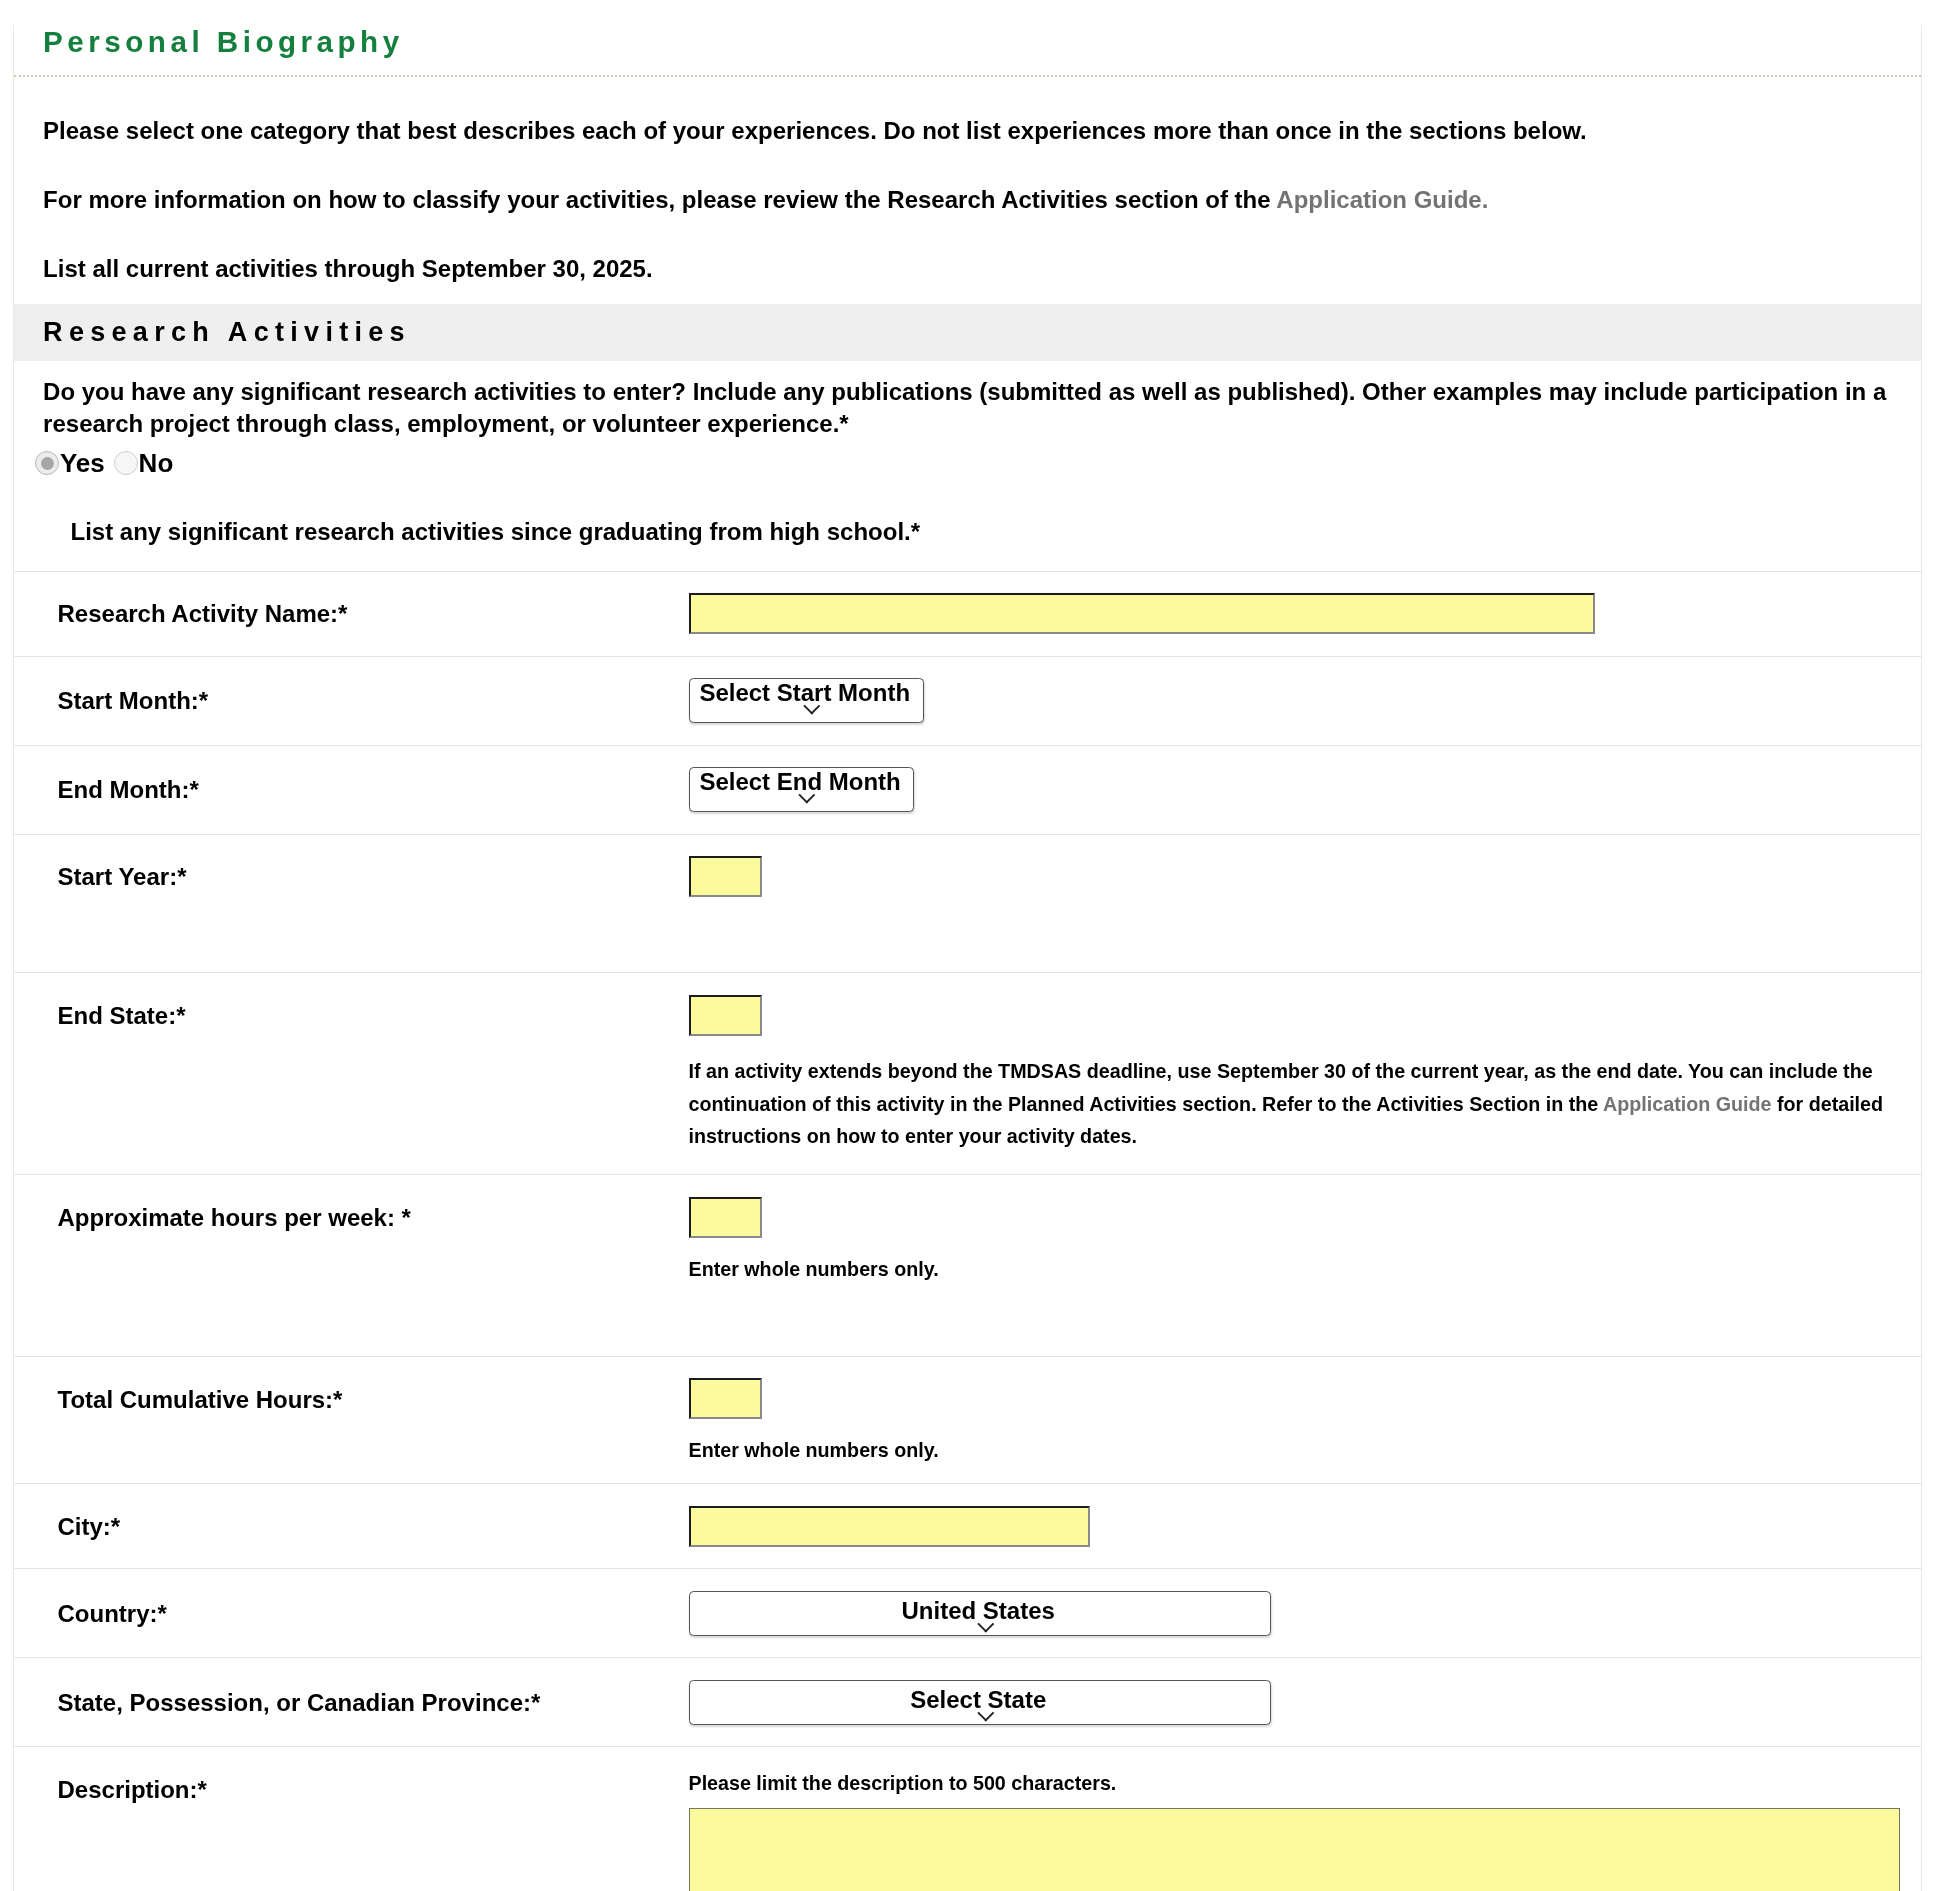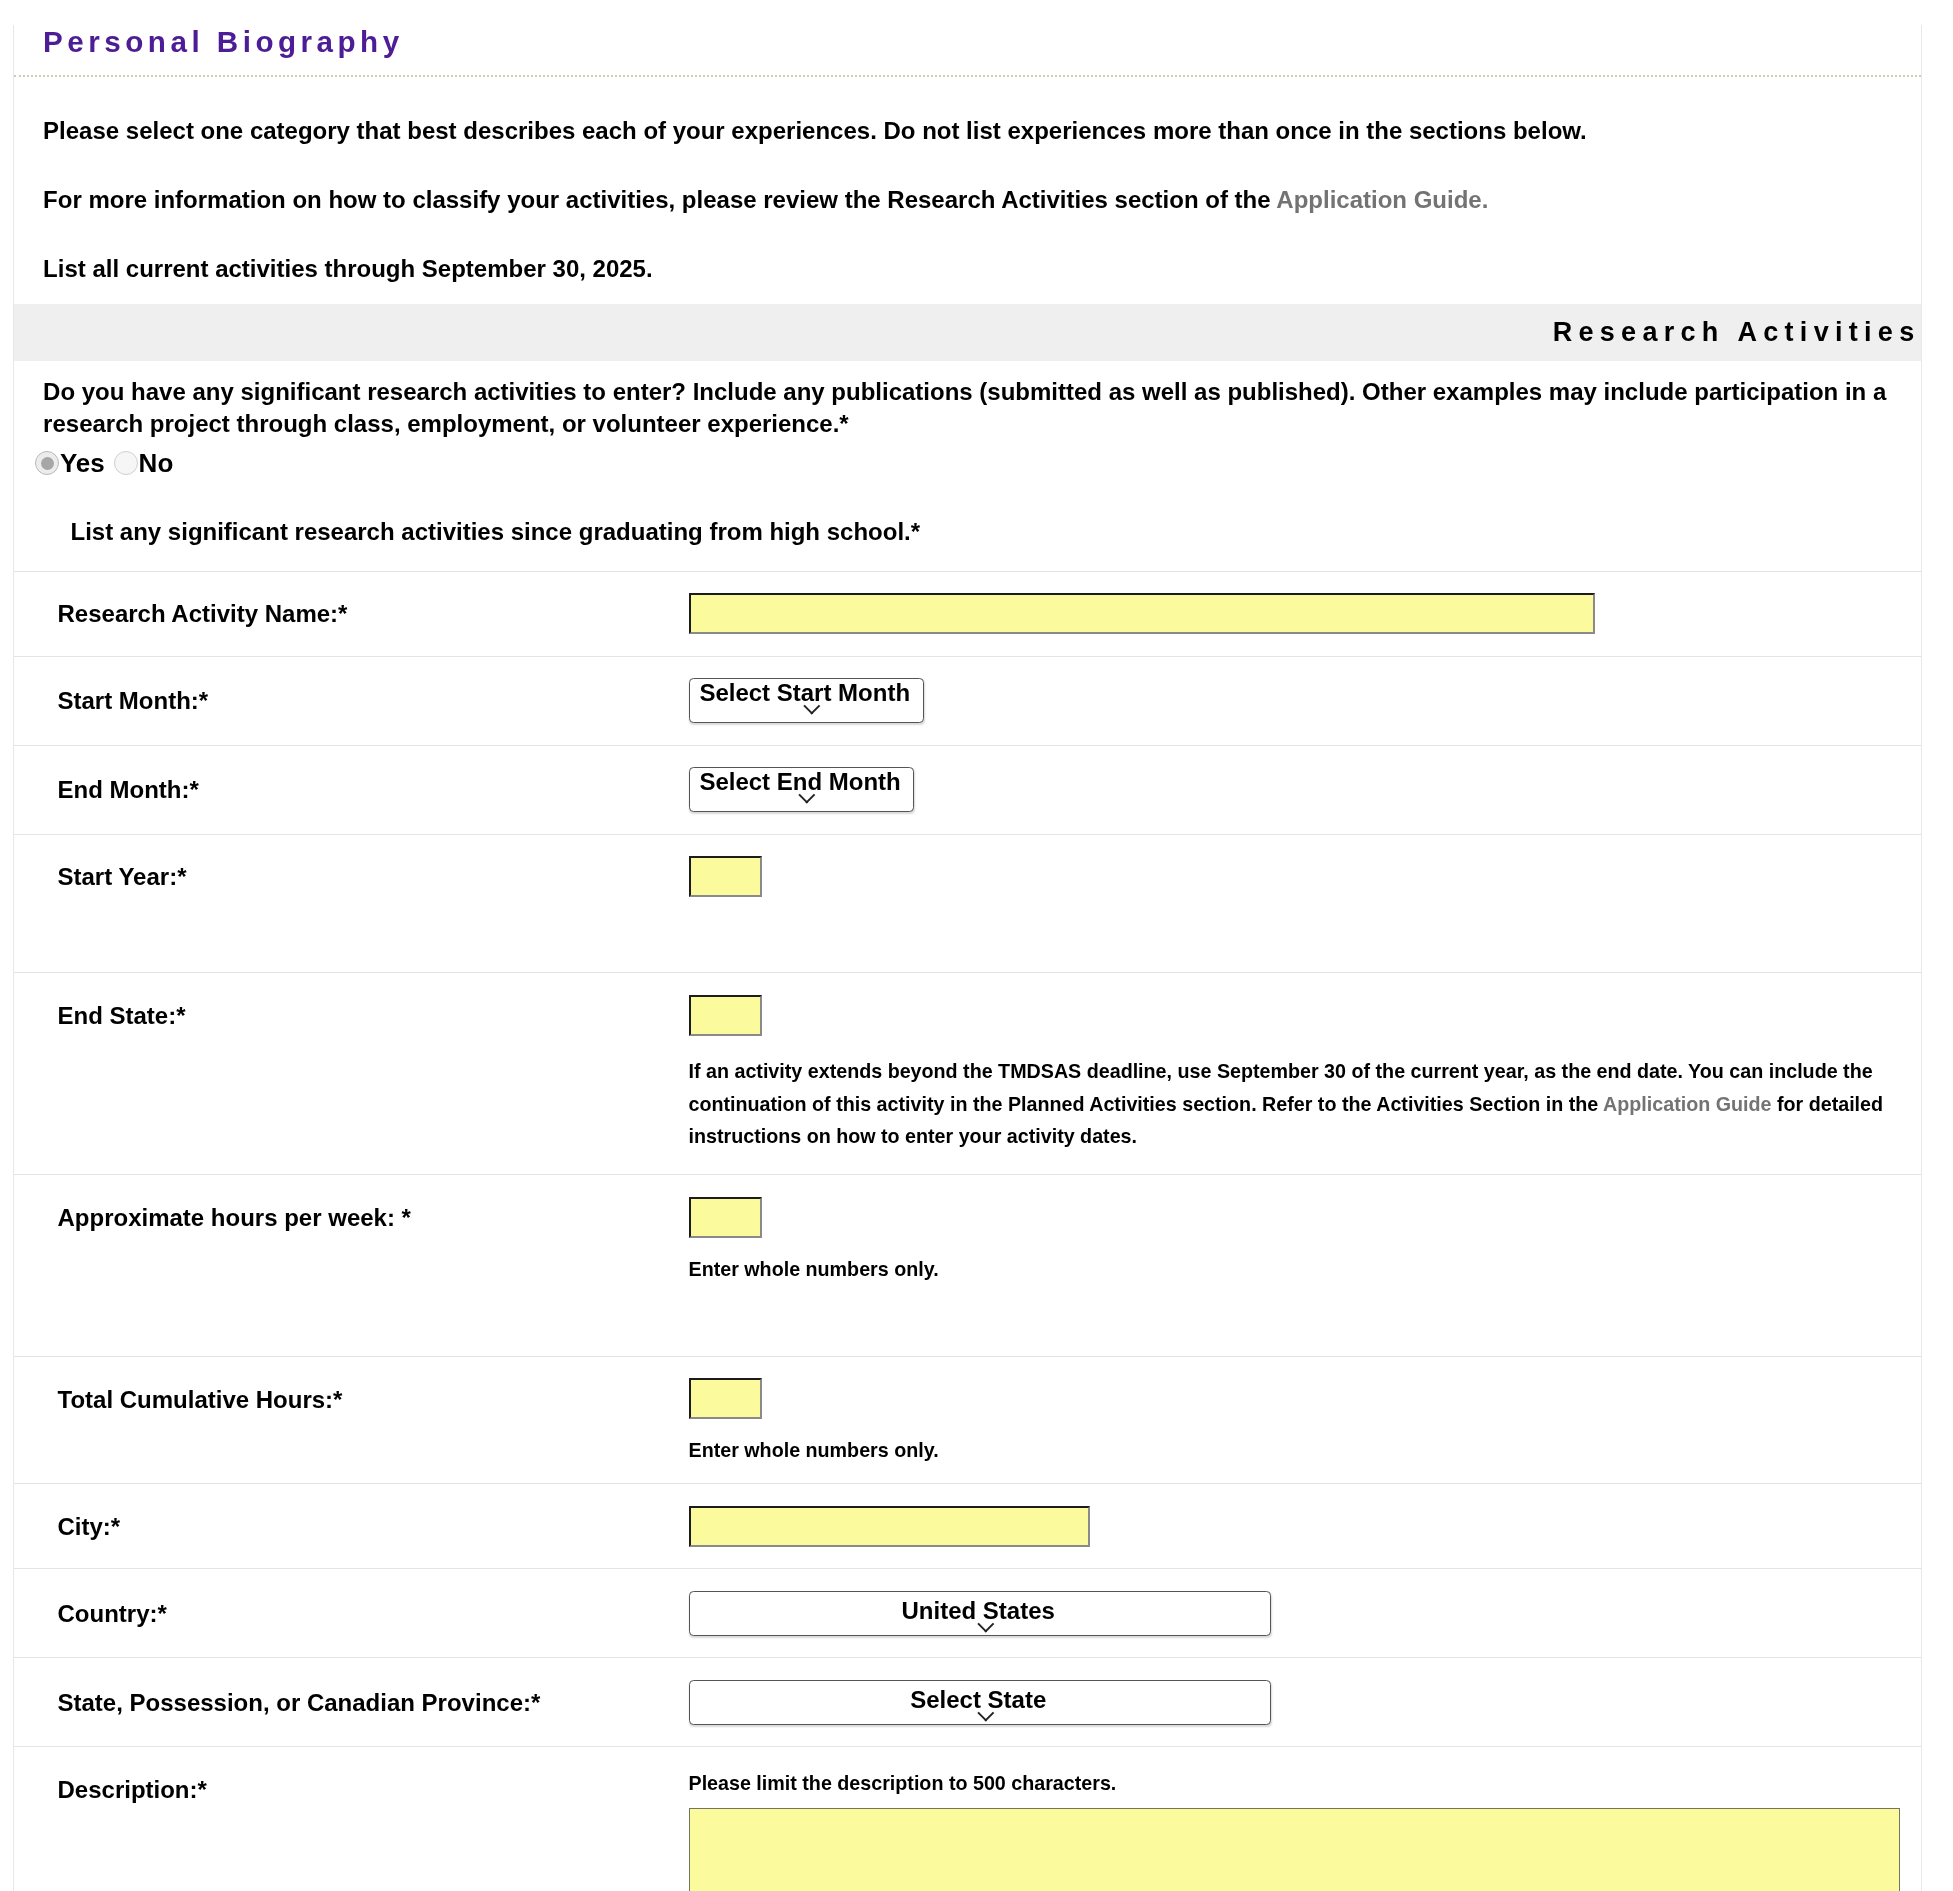--- a/index.html
+++ b/index.html
@@ -16,32 +16,31 @@
     width: 1909px;
     border-left: 1.8px solid #e8e8e8;
     border-right: 1.8px solid #e8e8e8;
     background: #fff;
     min-height: 1891px;
   }
   .page-title {
     margin: 25px 0 0 29.6px;
     font-size: 29.6px;
     letter-spacing: 4.5px;
-    color: #4c1d95;
+    color: #15803d;
   }
   .title-divider { margin-top: 16px; border-top: 2.7px dotted #cfcdae; }
   .intro { margin: 39px 27px 0 29.6px; font-size: 24px; line-height: 1.25; }
   .link { color: #737373; text-decoration: none; cursor: pointer; }
   .section-bar {
     margin-top: 19.7px;
     background: #efefef;
     font-size: 27px;
     letter-spacing: 6.3px;
     padding: 13.4px 0 13.4px 29.6px;
-    text-align: right;
   }
   .question { margin: 14.3px 25px 0 29.6px; font-size: 24px; line-height: 1.35; }
   .radio-row { display: flex; align-items: center; margin: 7.2px 0 0 21.5px; text-align: center; }
   .radio {
     width: 24px; height: 24px; border-radius: 50%;
     display: inline-block; position: relative; flex: 0 0 auto;
     cursor: pointer;
   }
   .radio.res-yes { border: 1.8px solid #b9b9b9; background: #ececec; }
   .radio.res-yes::after {

